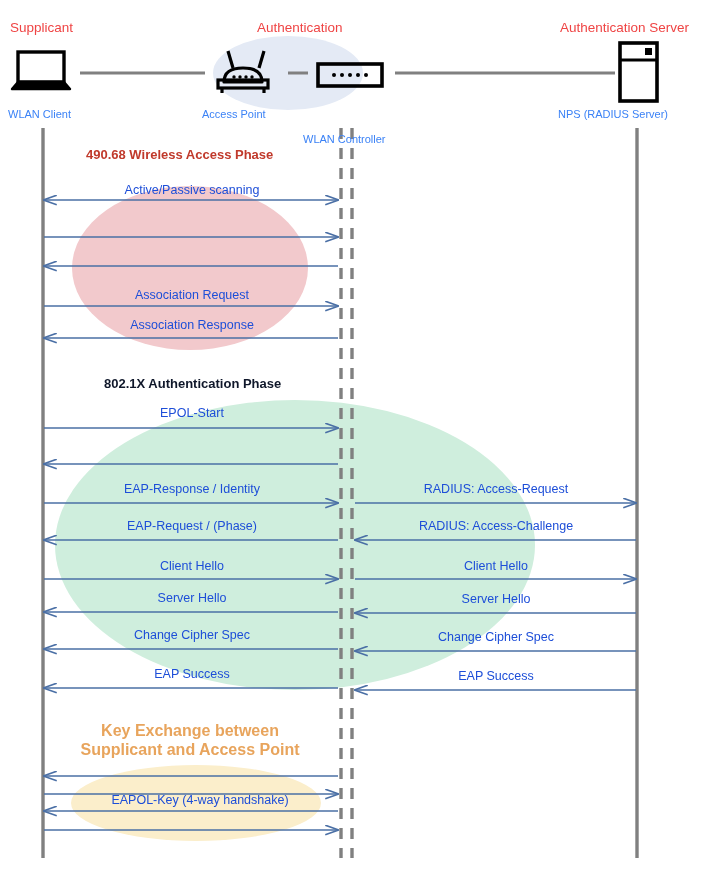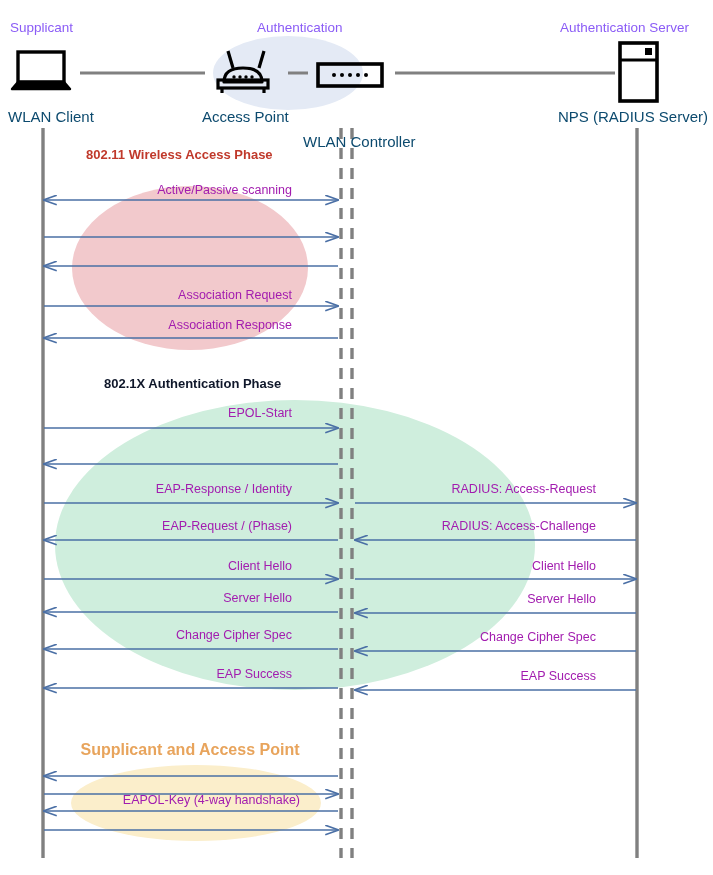--- a/index.html
+++ b/index.html
@@ -8,29 +8,29 @@
     font-family:"Liberation Sans","DejaVu Sans",sans-serif;
     width:713px;height:875px;position:relative;overflow:hidden;
     color:#111;
   }
   #stage{position:absolute;left:0;top:0;width:713px;height:875px;}
   svg#diagram{position:absolute;left:0;top:0;width:713px;height:875px;}
 
   
   .lbl{position:absolute;white-space:nowrap;}
 
-  .node-title{font-size:13.5px;color:#8b5cf6;}
-  .node-sub{font-size:15px;color:#0c4a6e;text-align:center;}
+  .node-title{font-size:13.5px;color:#ef4444;}
+  .node-sub{font-size:11px;color:#3b82f6;text-align:center;}
 
   .phase-title{font-size:13px;font-weight:600;text-align:center;}
   .phase-80211{color:#c0392b;}
   .phase-8021x{color:#0f172a;}
   .phase-key{color:#e8a45c;font-weight:600;line-height:19px;text-align:center;}
 
-  .msg{font-size:12.5px;color:#a21caf;text-align:right;}
+  .msg{font-size:12.5px;color:#1d4ed8;text-align:center;}
 </style>
 </head>
 <body>
 
 <div id="stage">
 
   <svg id="diagram" viewBox="0 0 713 875">
     <defs>
       <marker id="arrR" markerWidth="9" markerHeight="9" refX="8.5" refY="3.2" orient="auto" markerUnits="strokeWidth">
         <path d="M0,0 L9,3.2 L0,6.4" fill="none" stroke="#4a6fa5" stroke-width="1.1"></path>
@@ -129,22 +129,23 @@
 
   <div class="lbl node-title" style="left:10px;top:20px;">Supplicant</div>
   <div class="lbl node-title" style="left:257px;top:20px;">Authentication</div>
   <div class="lbl node-title" style="left:560px;top:20px;">Authentication Server</div>
 
   <div class="lbl node-sub" style="left:8px;top:108px;">WLAN Client</div>
   <div class="lbl node-sub" style="left:202px;top:108px;">Access Point</div>
   <div class="lbl node-sub" style="left:303px;top:108px;margin-top:25px;">WLAN Controller</div>
   <div class="lbl node-sub" style="left:558px;top:108px;">NPS (RADIUS Server)</div>
 
-  <div class="lbl phase-title phase-80211" style="left:86px;top:147px;">802.11 Wireless Access Phase</div>
+  <div class="lbl phase-title phase-80211" style="left:86px;top:147px;">490.68 Wireless Access Phase</div>
   <div class="lbl phase-title phase-8021x" style="left:104px;top:376px;">802.1X Authentication Phase</div>
+  <div class="lbl phase-key" style="left:70px;top:721px;width:240px;">Key Exchange between</div>
   <div class="lbl phase-key" style="left:70px;top:740px;width:240px;">Supplicant and Access Point</div>
 
   <div class="lbl msg" style="left:92px;top:183px;width:200px;">Active/Passive scanning</div>
   <div class="lbl msg" style="left:92px;top:288px;width:200px;">Association Request</div>
   <div class="lbl msg" style="left:92px;top:318px;width:200px;">Association Response</div>
 
   <div class="lbl msg" style="left:92px;top:406px;width:200px;">EPOL-Start</div>
   <div class="lbl msg" style="left:92px;top:482px;width:200px;">EAP-Response / Identity</div>
   <div class="lbl msg" style="left:92px;top:519px;width:200px;">EAP-Request / (Phase)</div>
   <div class="lbl msg" style="left:92px;top:559px;width:200px;">Client Hello</div>

